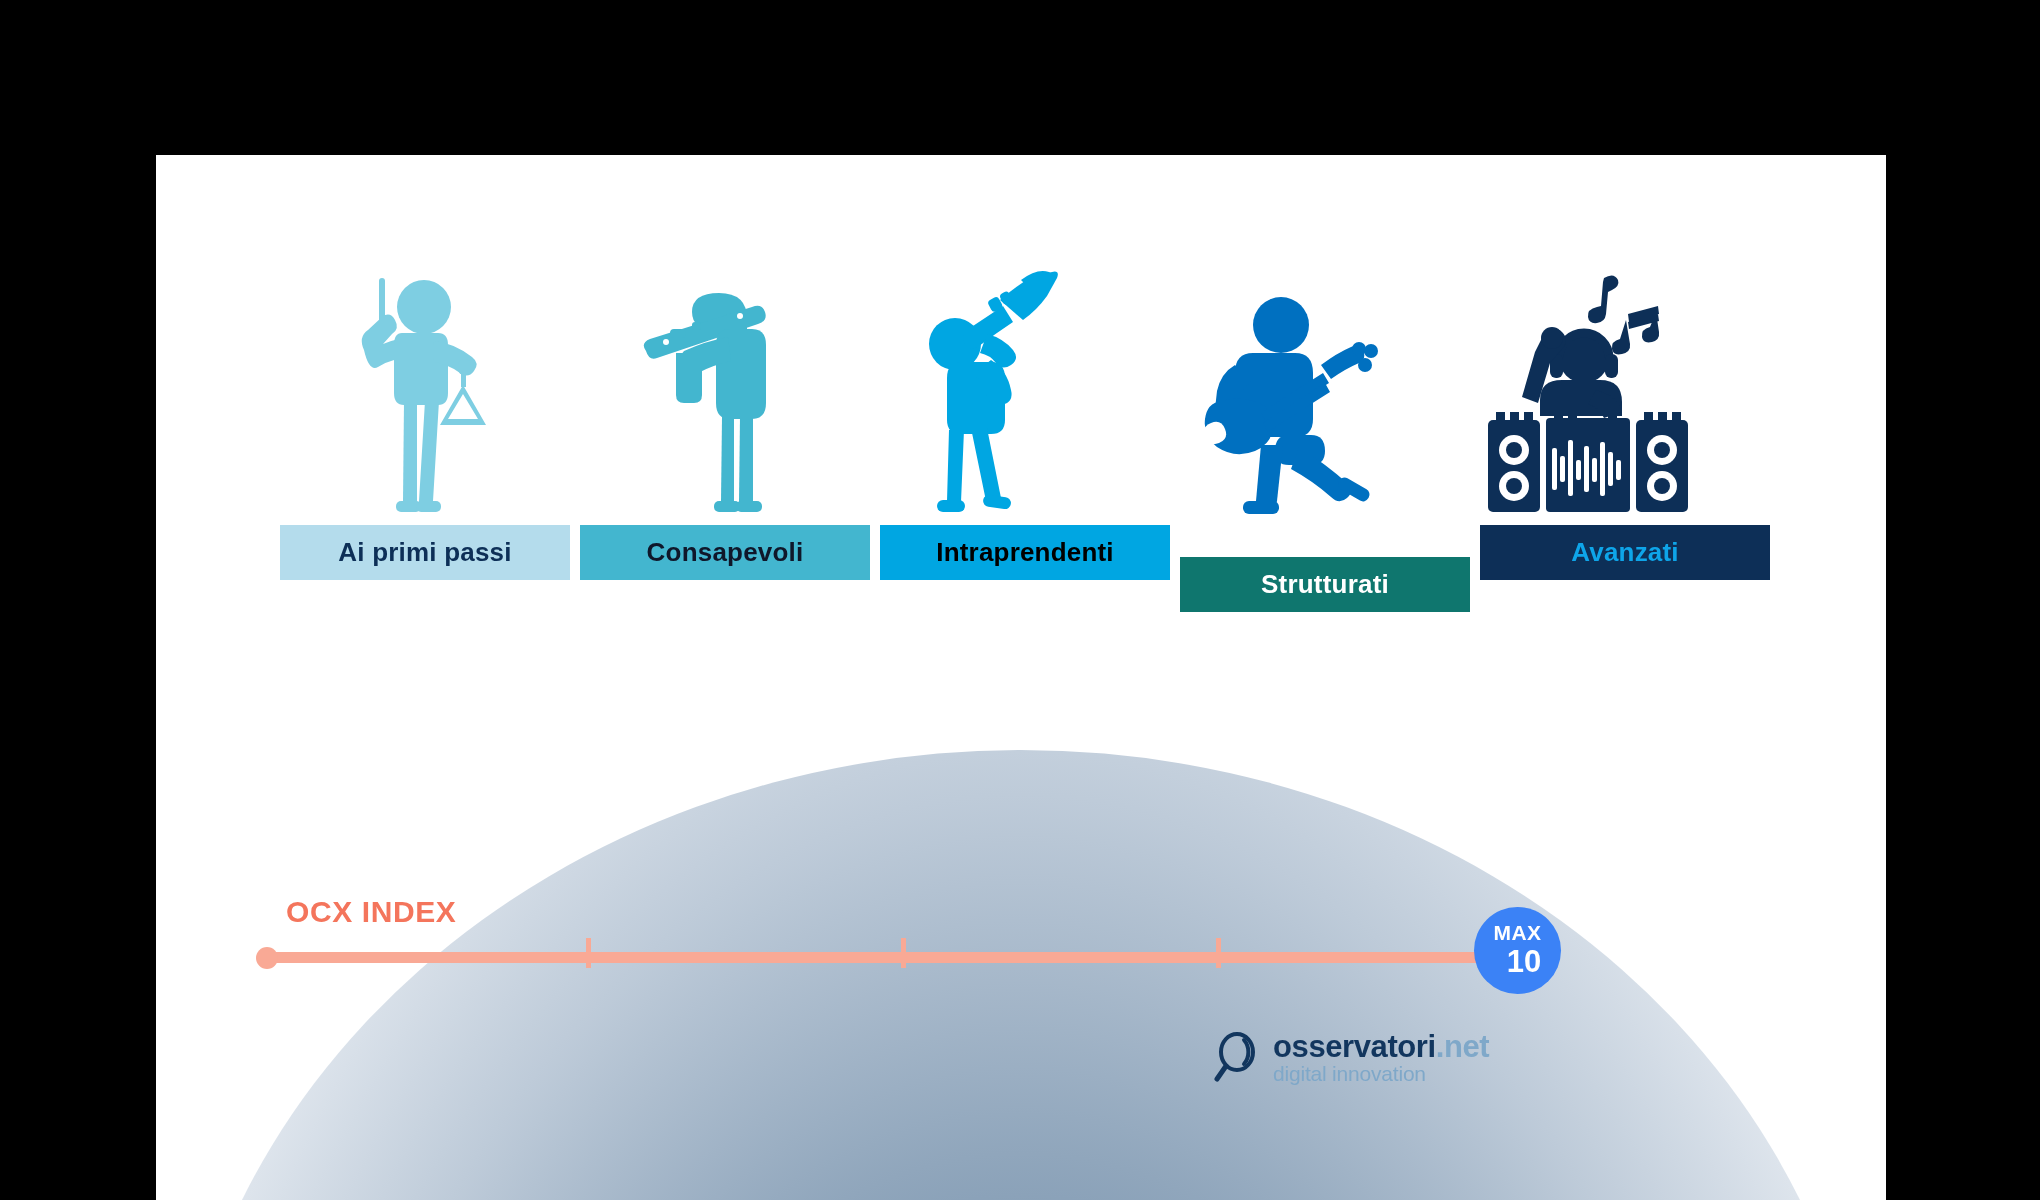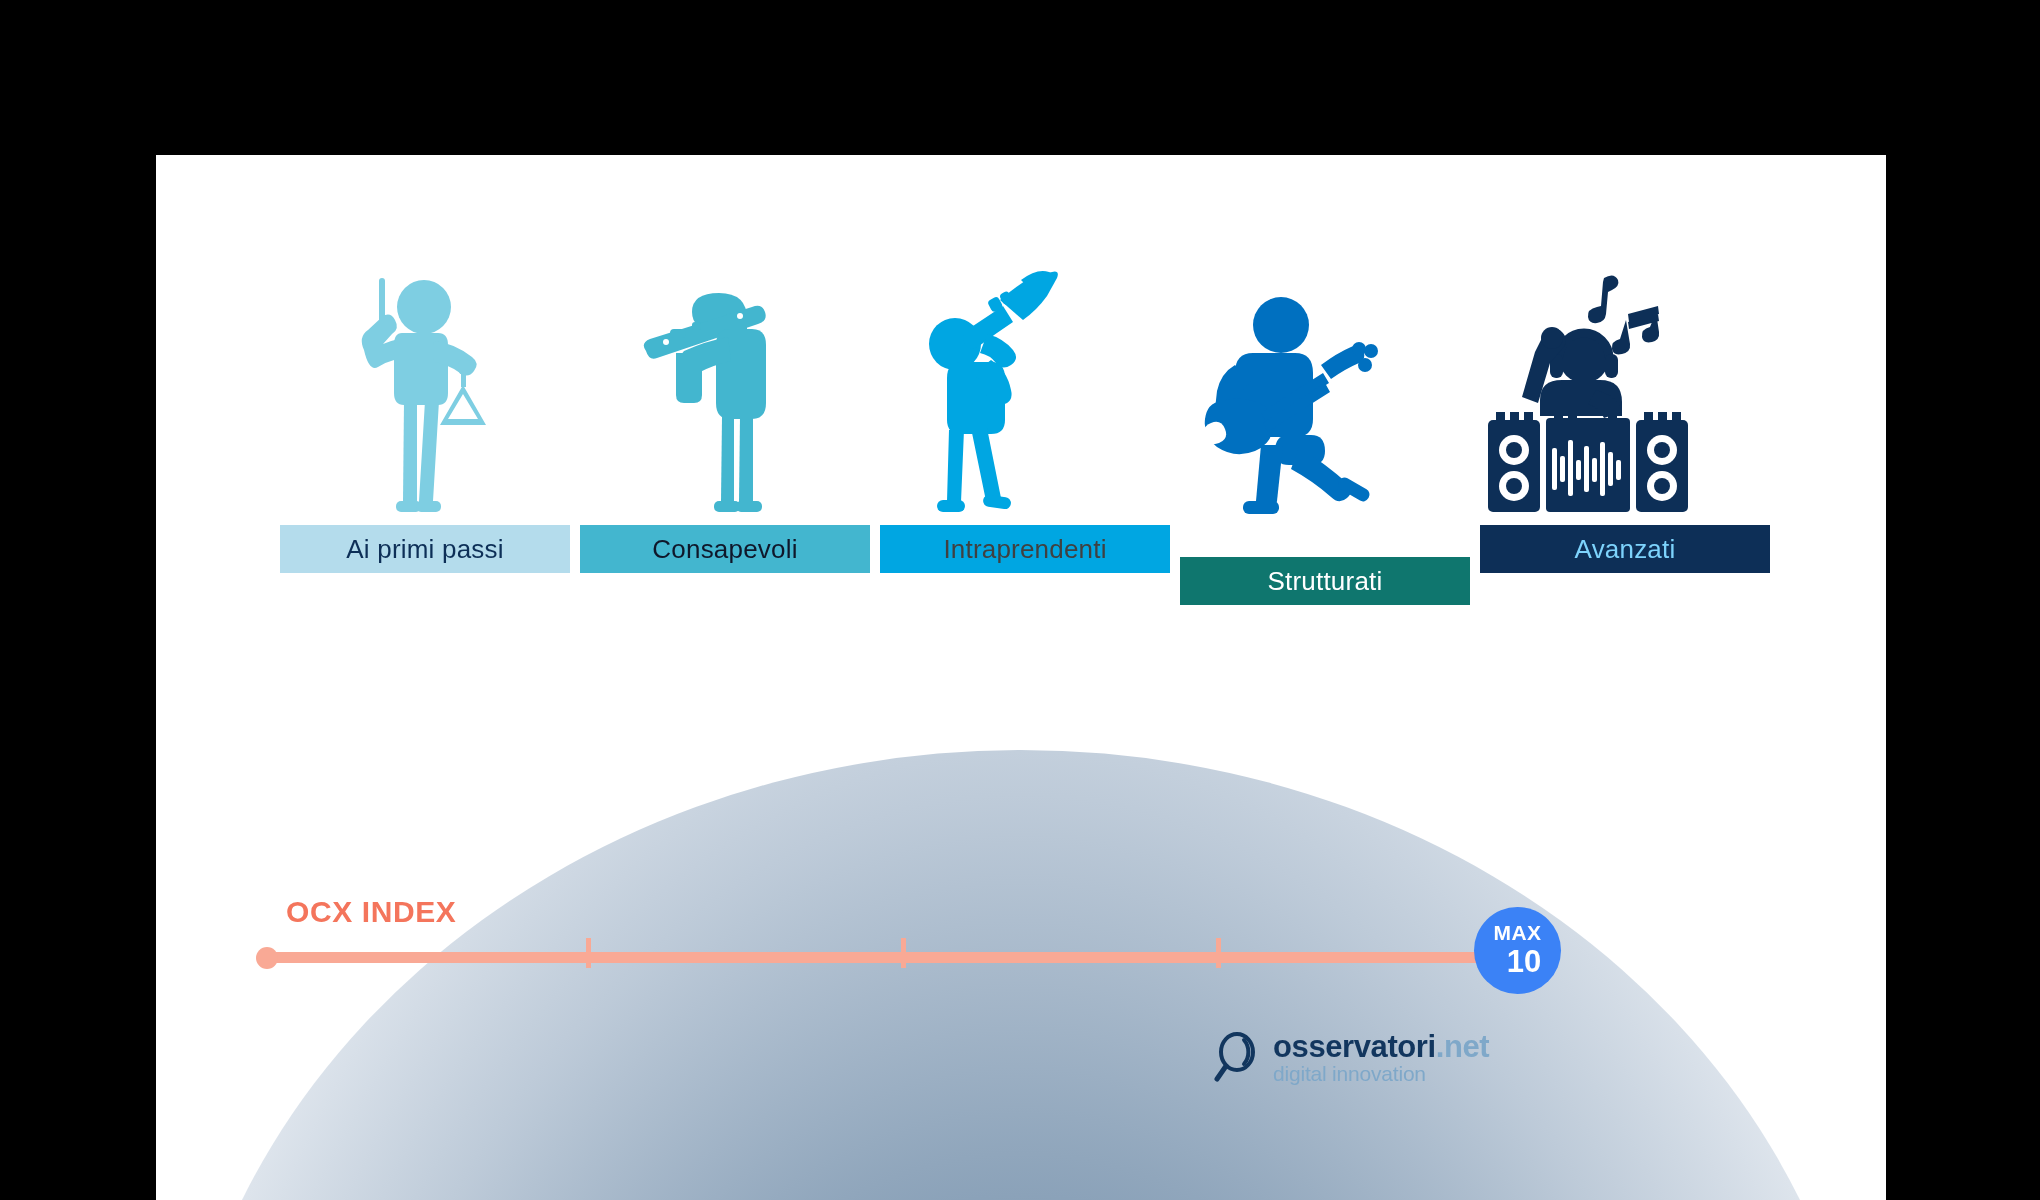--- a/index.html
+++ b/index.html
@@ -52,27 +52,27 @@
   }
   .figure-cell svg { display:block; }
 
   .labels-row {
     position:absolute;
     left:124px; top:370px;
     width:1490px; height:52px;
     display:flex;
   }
   .label-box {
-    height:48px;
+    height:55px;
     display:flex;
     align-items:center;
     justify-content:center;
     margin-right:10px;
     font-size:26px;
-    font-weight:normal;
+    font-weight:bold;
     letter-spacing:0.2px;
     white-space:nowrap;
   }
   .label-box:last-child { margin-right:0; }
 
   
   #ocx-block {
     position:absolute;
     left:0; top:740px;
     width:1730px; height:130px;
@@ -283,27 +283,27 @@
       </div>
     </div>
 
     <div class="labels-row">
       <div class="label-box" style="width:290px;background:#b4dcec;color:#0d2f57;">
         <span>Ai primi passi</span>
       </div>
       <div class="label-box" style="width:290px;background:#43b6cf;color:#0f172a;">
         <span>Consapevoli</span>
       </div>
-      <div class="label-box" style="width:290px;background:#00a6e2;color:#404040;">
+      <div class="label-box" style="width:290px;background:#00a6e2;color:#000000;">
         <span>Intraprendenti</span>
       </div>
       <div class="label-box" style="width:290px;background:#0f766e;color:#ffffff;margin-top:32px;">
         <span>Strutturati</span>
       </div>
-      <div class="label-box" style="width:290px;background:#0d2f57;color:#7dd3fc;">
+      <div class="label-box" style="width:290px;background:#0d2f57;color:#0ea5e9;">
         <span>Avanzati</span>
       </div>
     </div>
 
     <div id="ocx-block">
       <div id="ocx-title" style="color:#f4755c;">OCX INDEX</div>
 
       <div id="ocx-axis">
         <div id="ocx-line" style="background:#f9a995;"></div>
         <div id="ocx-start-dot" style="background:#f9a995;"></div>

